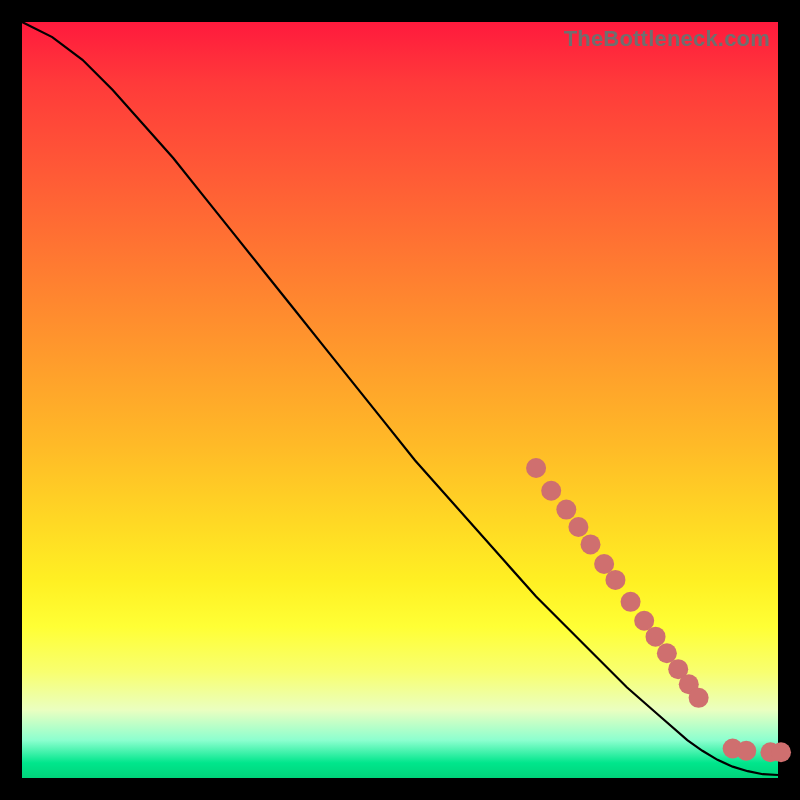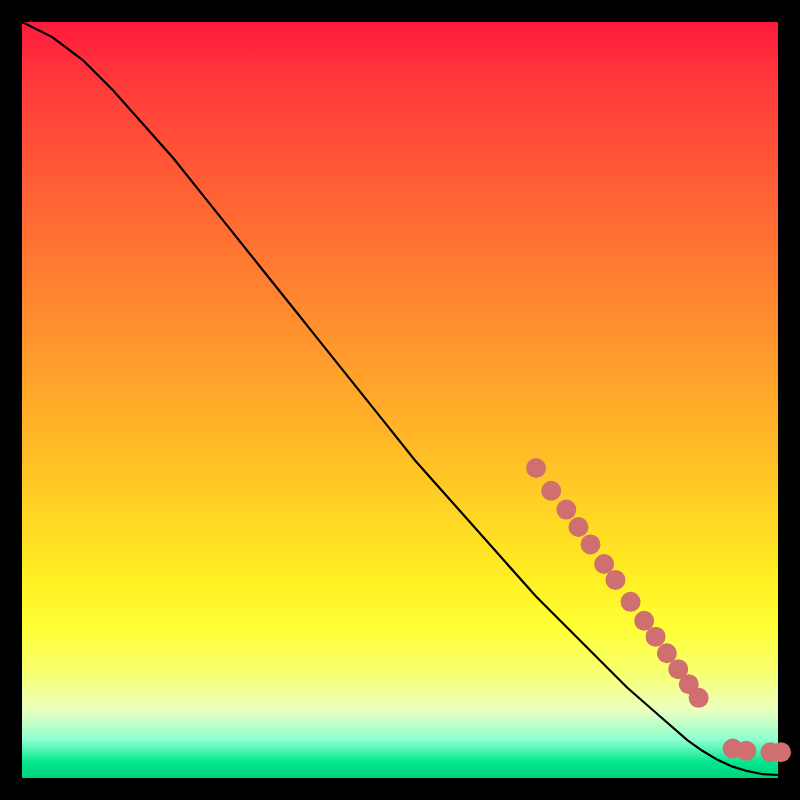--- a/index.html
+++ b/index.html
@@ -59,20 +59,21 @@
     width: 756px;
     height: 756px;
     overflow: visible;
   }
 </style>
 </head>
 <body>
 
 <div class="frame">
   <div class="plot">
+    <div class="watermark">TheBottleneck.com</div>
     <svg class="curve" viewBox="0 0 756 756" preserveAspectRatio="none">
       <path id="curve-path" fill="none" stroke="#000000" stroke-width="2.2" d="M0.00 0.00 L30.24 15.12 L60.48 37.80 L90.72 68.04 L120.96 102.06 L151.20 136.08 L181.44 173.88 L211.68 211.68 L241.92 249.48 L272.16 287.28 L302.40 325.08 L332.64 362.88 L362.88 400.68 L393.12 438.48 L423.36 472.50 L453.60 506.52 L483.84 540.54 L514.08 574.56 L544.32 604.80 L574.56 635.04 L604.80 665.28 L635.04 691.74 L665.28 718.20 L680.40 728.78 L695.52 737.86 L710.64 744.66 L725.76 749.20 L740.88 752.22 L756.00 752.98"></path>
       <g id="markers-group">
           <circle cx="514.08" cy="446.04" r="10" fill="#cf6f6f" stroke="#cf6f6f" stroke-width="0"></circle>
           <circle cx="529.20" cy="468.72" r="10" fill="#cf6f6f" stroke="#cf6f6f" stroke-width="0"></circle>
           <circle cx="544.32" cy="487.62" r="10" fill="#cf6f6f" stroke="#cf6f6f" stroke-width="0"></circle>
           <circle cx="556.42" cy="505.01" r="10" fill="#cf6f6f" stroke="#cf6f6f" stroke-width="0"></circle>
           <circle cx="568.51" cy="522.40" r="10" fill="#cf6f6f" stroke="#cf6f6f" stroke-width="0"></circle>
           <circle cx="582.12" cy="542.05" r="10" fill="#cf6f6f" stroke="#cf6f6f" stroke-width="0"></circle>
           <circle cx="593.46" cy="557.93" r="10" fill="#cf6f6f" stroke="#cf6f6f" stroke-width="0"></circle>

